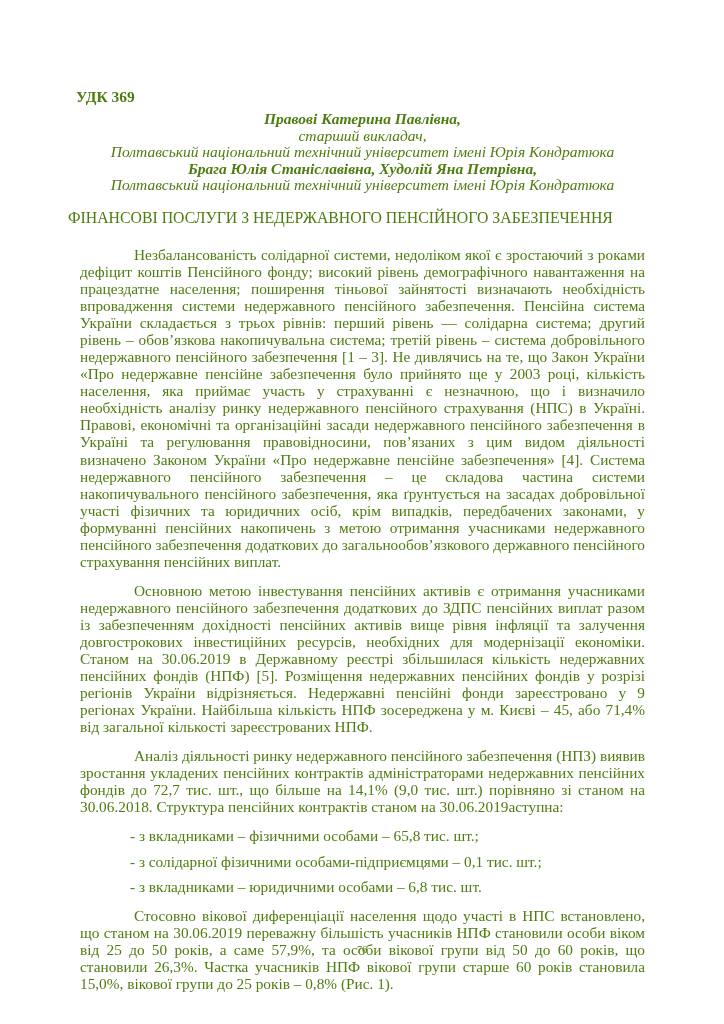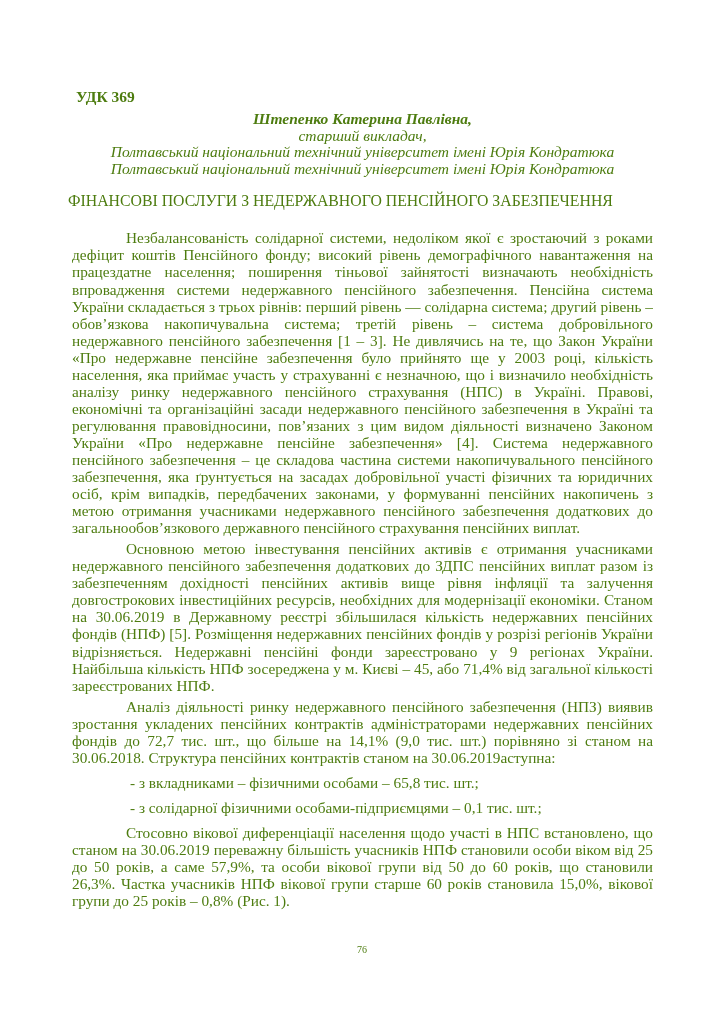--- a/index.html
+++ b/index.html
@@ -41,21 +41,21 @@
   .affiliation {
     font-style: italic;
   }
   .title {
     margin: 15px 0 19px 0;
     font-size: 15.8px;
     font-weight: normal;
     line-height: 18px;
   }
   .para {
-    margin: 4px;
+    margin: 12px;
     font-size: 15.3px;
     line-height: 17.05px;
     text-align: justify;
     text-indent: 54px;
   }
   .list-line {
     margin: 8px;
     font-size: 15.3px;
     line-height: 17.05px;
     text-align: left;
@@ -73,36 +73,38 @@
 </style>
 </head>
 <body>
 
 <div class="page">
   <div class="content">
 
     <div class="udk">УДК 369</div>
 
     <div class="authors-block">
-      <div class="author-name">Штепенко Катерина Павлівна,</div>
+      <div class="author-name">Правові Катерина Павлівна,</div>
       <div class="author-role">старший викладач,</div>
       <div class="affiliation">Полтавський національний технічний університет імені Юрія Кондратюка</div>
+      <div class="author-name">Брага Юлія Станіславівна, Худолій Яна Петрівна,</div>
       <div class="affiliation">Полтавський національний технічний університет імені Юрія Кондратюка</div>
     </div>
 
     <h1 class="title">ФІНАНСОВІ ПОСЛУГИ З НЕДЕРЖАВНОГО ПЕНСІЙНОГО ЗАБЕЗПЕЧЕННЯ</h1>
 
     <p class="para">Незбалансованість солідарної системи, недоліком якої є зростаючий з роками дефіцит коштів Пенсійного фонду; високий рівень демографічного навантаження на працездатне населення; поширення тіньової зайнятості визначають необхідність впровадження системи недержавного пенсійного забезпечення. Пенсійна система України складається з трьох рівнів: перший рівень — солідарна система; другий рівень – обов’язкова накопичувальна система; третій рівень – система добровільного недержавного пенсійного забезпечення [1 – 3]. Не дивлячись на те, що Закон України «Про недержавне пенсійне забезпечення було прийнято ще у 2003 році, кількість населення, яка приймає участь у страхуванні є незначною, що і визначило необхідність аналізу ринку недержавного пенсійного страхування (НПС) в Україні. Правові, економічні та організаційні засади недержавного пенсійного забезпечення в Україні та регулювання правовідносини, пов’язаних з цим видом діяльності визначено Законом України «Про недержавне пенсійне забезпечення» [4]. Система недержавного пенсійного забезпечення – це складова частина системи накопичувального пенсійного забезпечення, яка ґрунтується на засадах добровільної участі фізичних та юридичних осіб, крім випадків, передбачених законами, у формуванні пенсійних накопичень з метою отримання учасниками недержавного пенсійного забезпечення додаткових до загальнообов’язкового державного пенсійного страхування пенсійних виплат.</p>
 
     <p class="para">Основною метою інвестування пенсійних активів є отримання учасниками недержавного пенсійного забезпечення додаткових до ЗДПС пенсійних виплат разом із забезпеченням дохідності пенсійних активів вище рівня інфляції та залучення довгострокових інвестиційних ресурсів, необхідних для модернізації економіки. Станом на 30.06.2019 в Державному реєстрі збільшилася кількість недержавних пенсійних фондів (НПФ) [5]. Розміщення недержавних пенсійних фондів у розрізі регіонів України відрізняється. Недержавні пенсійні фонди зареєстровано у 9 регіонах України. Найбільша кількість НПФ зосереджена у м. Києві – 45, або 71,4% від загальної кількості зареєстрованих НПФ.</p>
 
     <p class="para">Аналіз діяльності ринку недержавного пенсійного забезпечення (НПЗ) виявив зростання укладених пенсійних контрактів адміністраторами недержавних пенсійних фондів до 72,7 тис. шт., що більше на 14,1% (9,0 тис. шт.) порівняно зі станом на 30.06.2018. Структура пенсійних контрактів станом на 30.06.2019аступна:</p>
 
     <div class="list-line">- з вкладниками – фізичними особами – 65,8 тис. шт.;</div>
     <div class="list-line">- з солідарної фізичними особами-підприємцями – 0,1 тис. шт.;</div>
+    <div class="list-line">- з вкладниками – юридичними особами – 6,8 тис. шт.</div>
 
 
     <p class="para">Стосовно вікової диференціації населення щодо участі в НПС встановлено, що станом на 30.06.2019 переважну більшість учасників НПФ становили особи віком від 25 до 50 років, а саме 57,9%, та особи вікової групи від 50 до 60 років, що становили 26,3%. Частка учасників НПФ вікової групи старше 60 років становила 15,0%, вікової групи до 25 років – 0,8% (Рис. 1).</p>
 
   </div>
 
   <div class="page-number">76</div>
 </div>
 
 </body></html>

